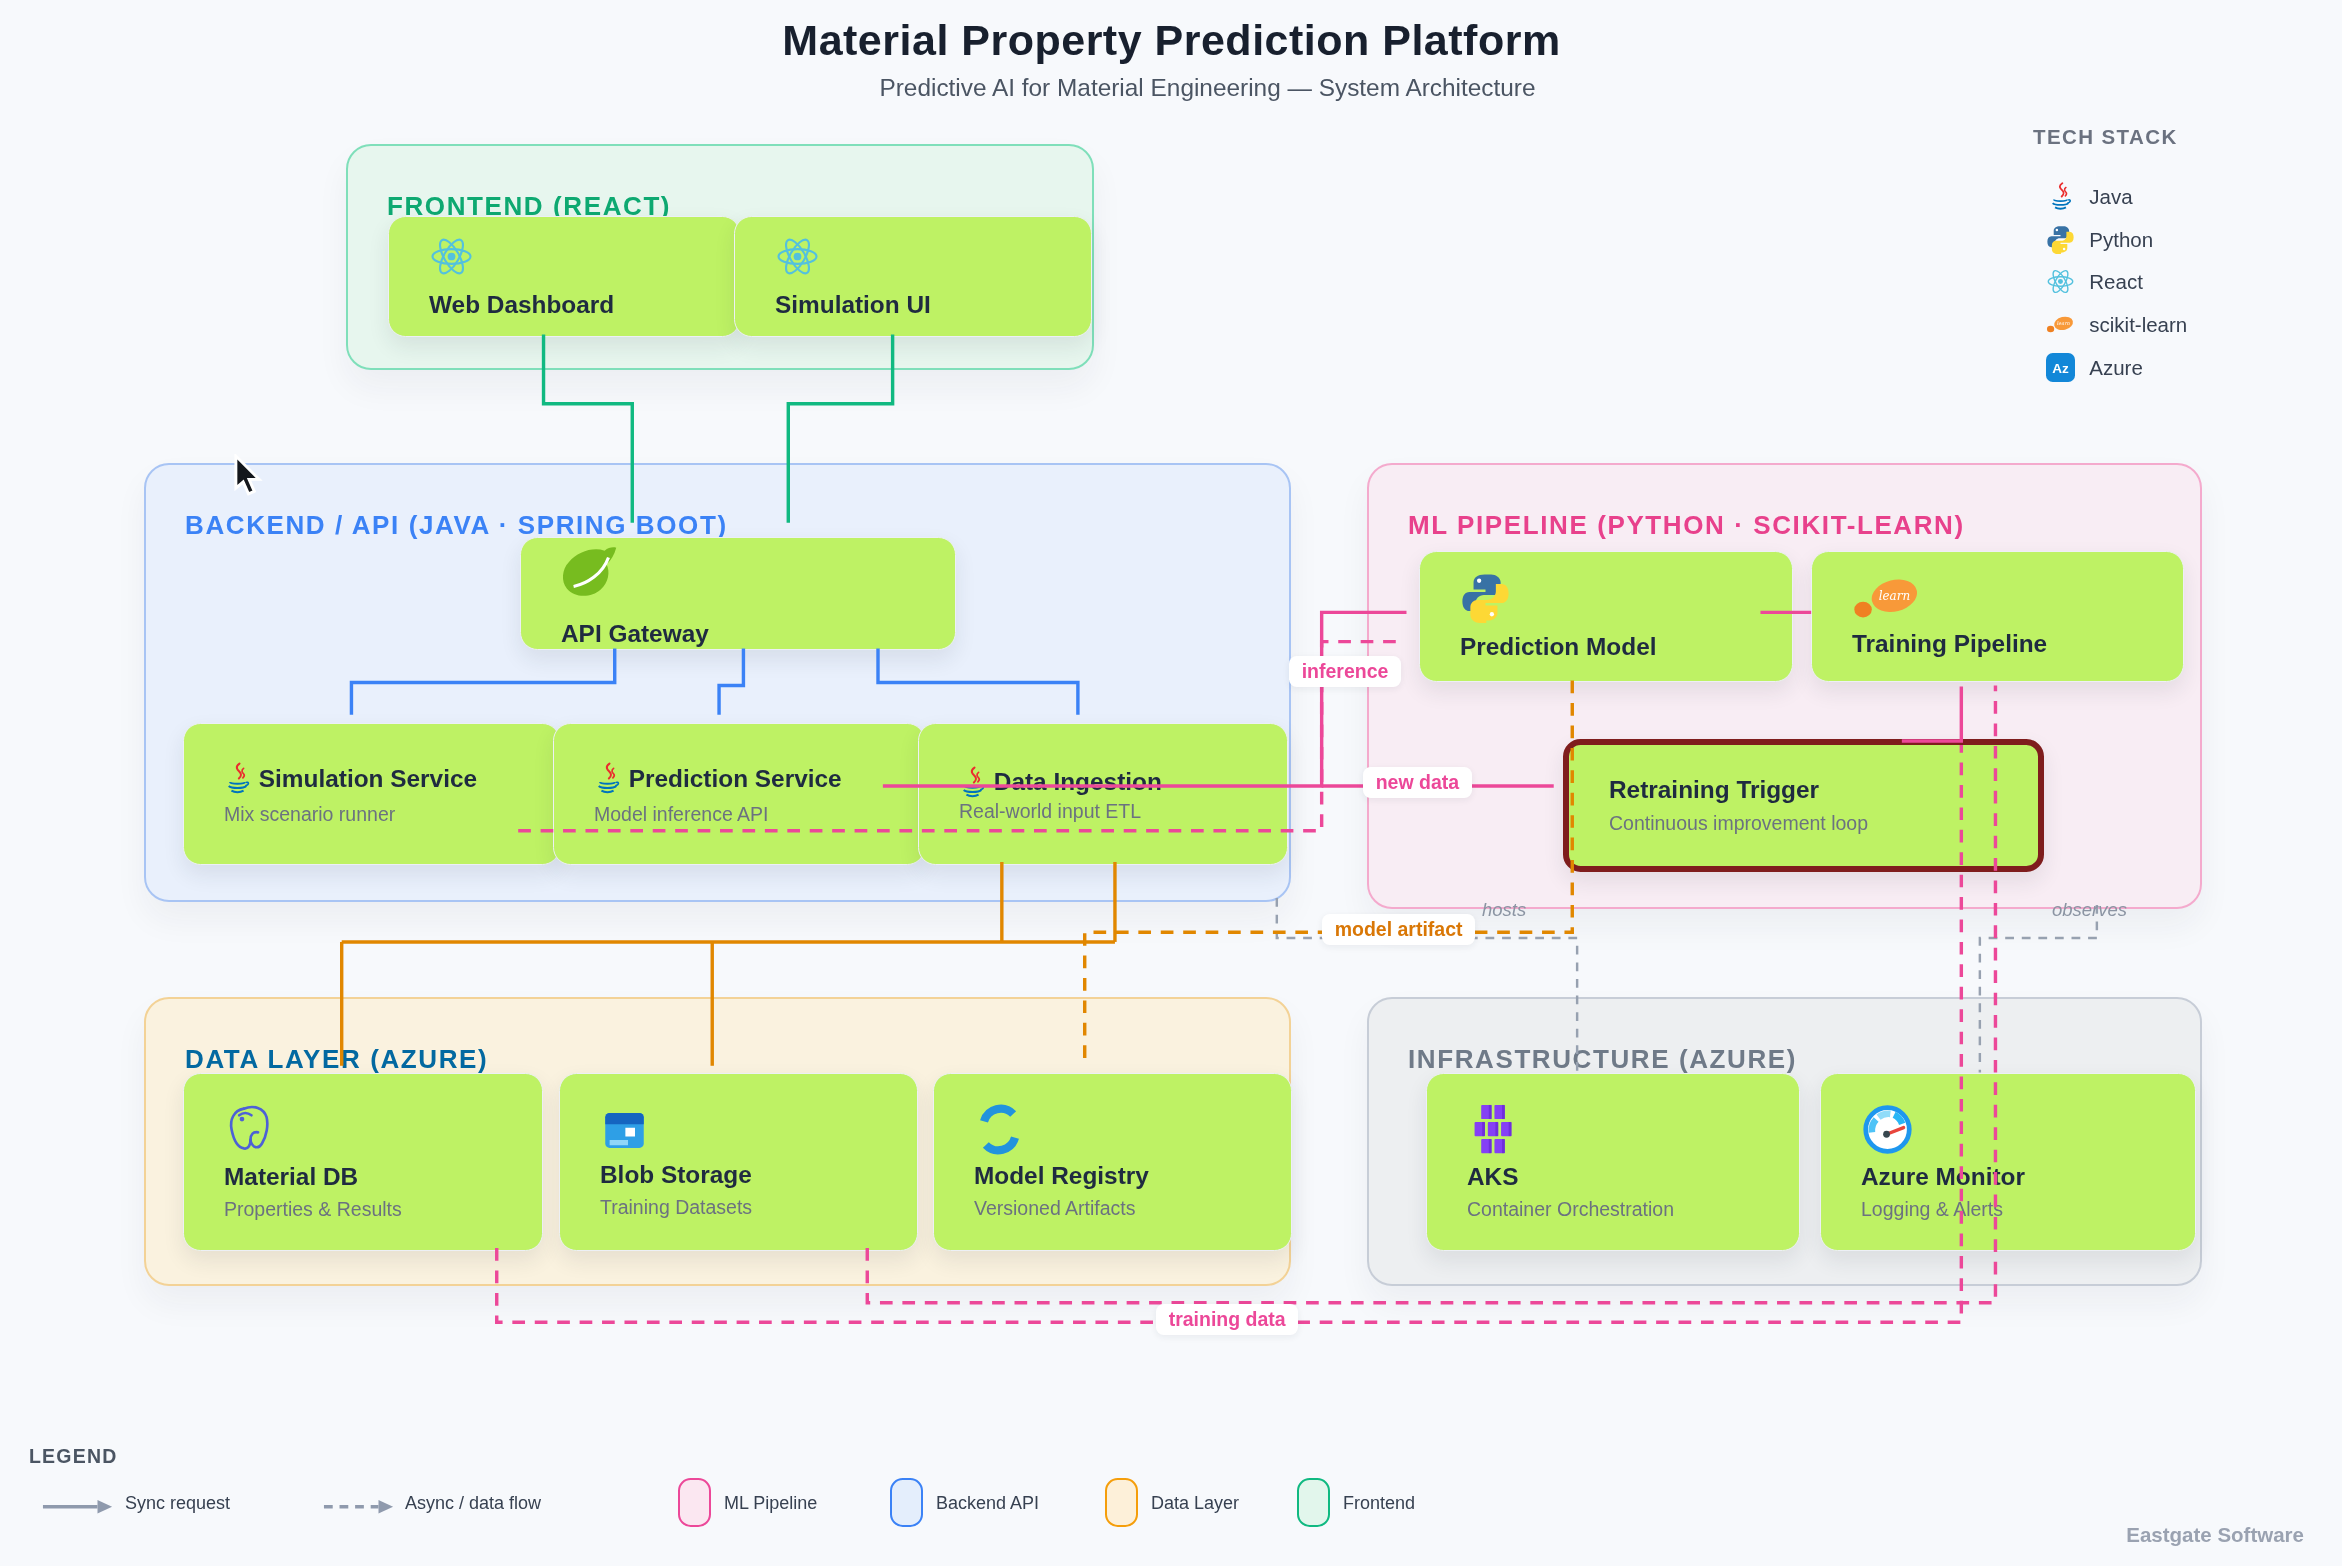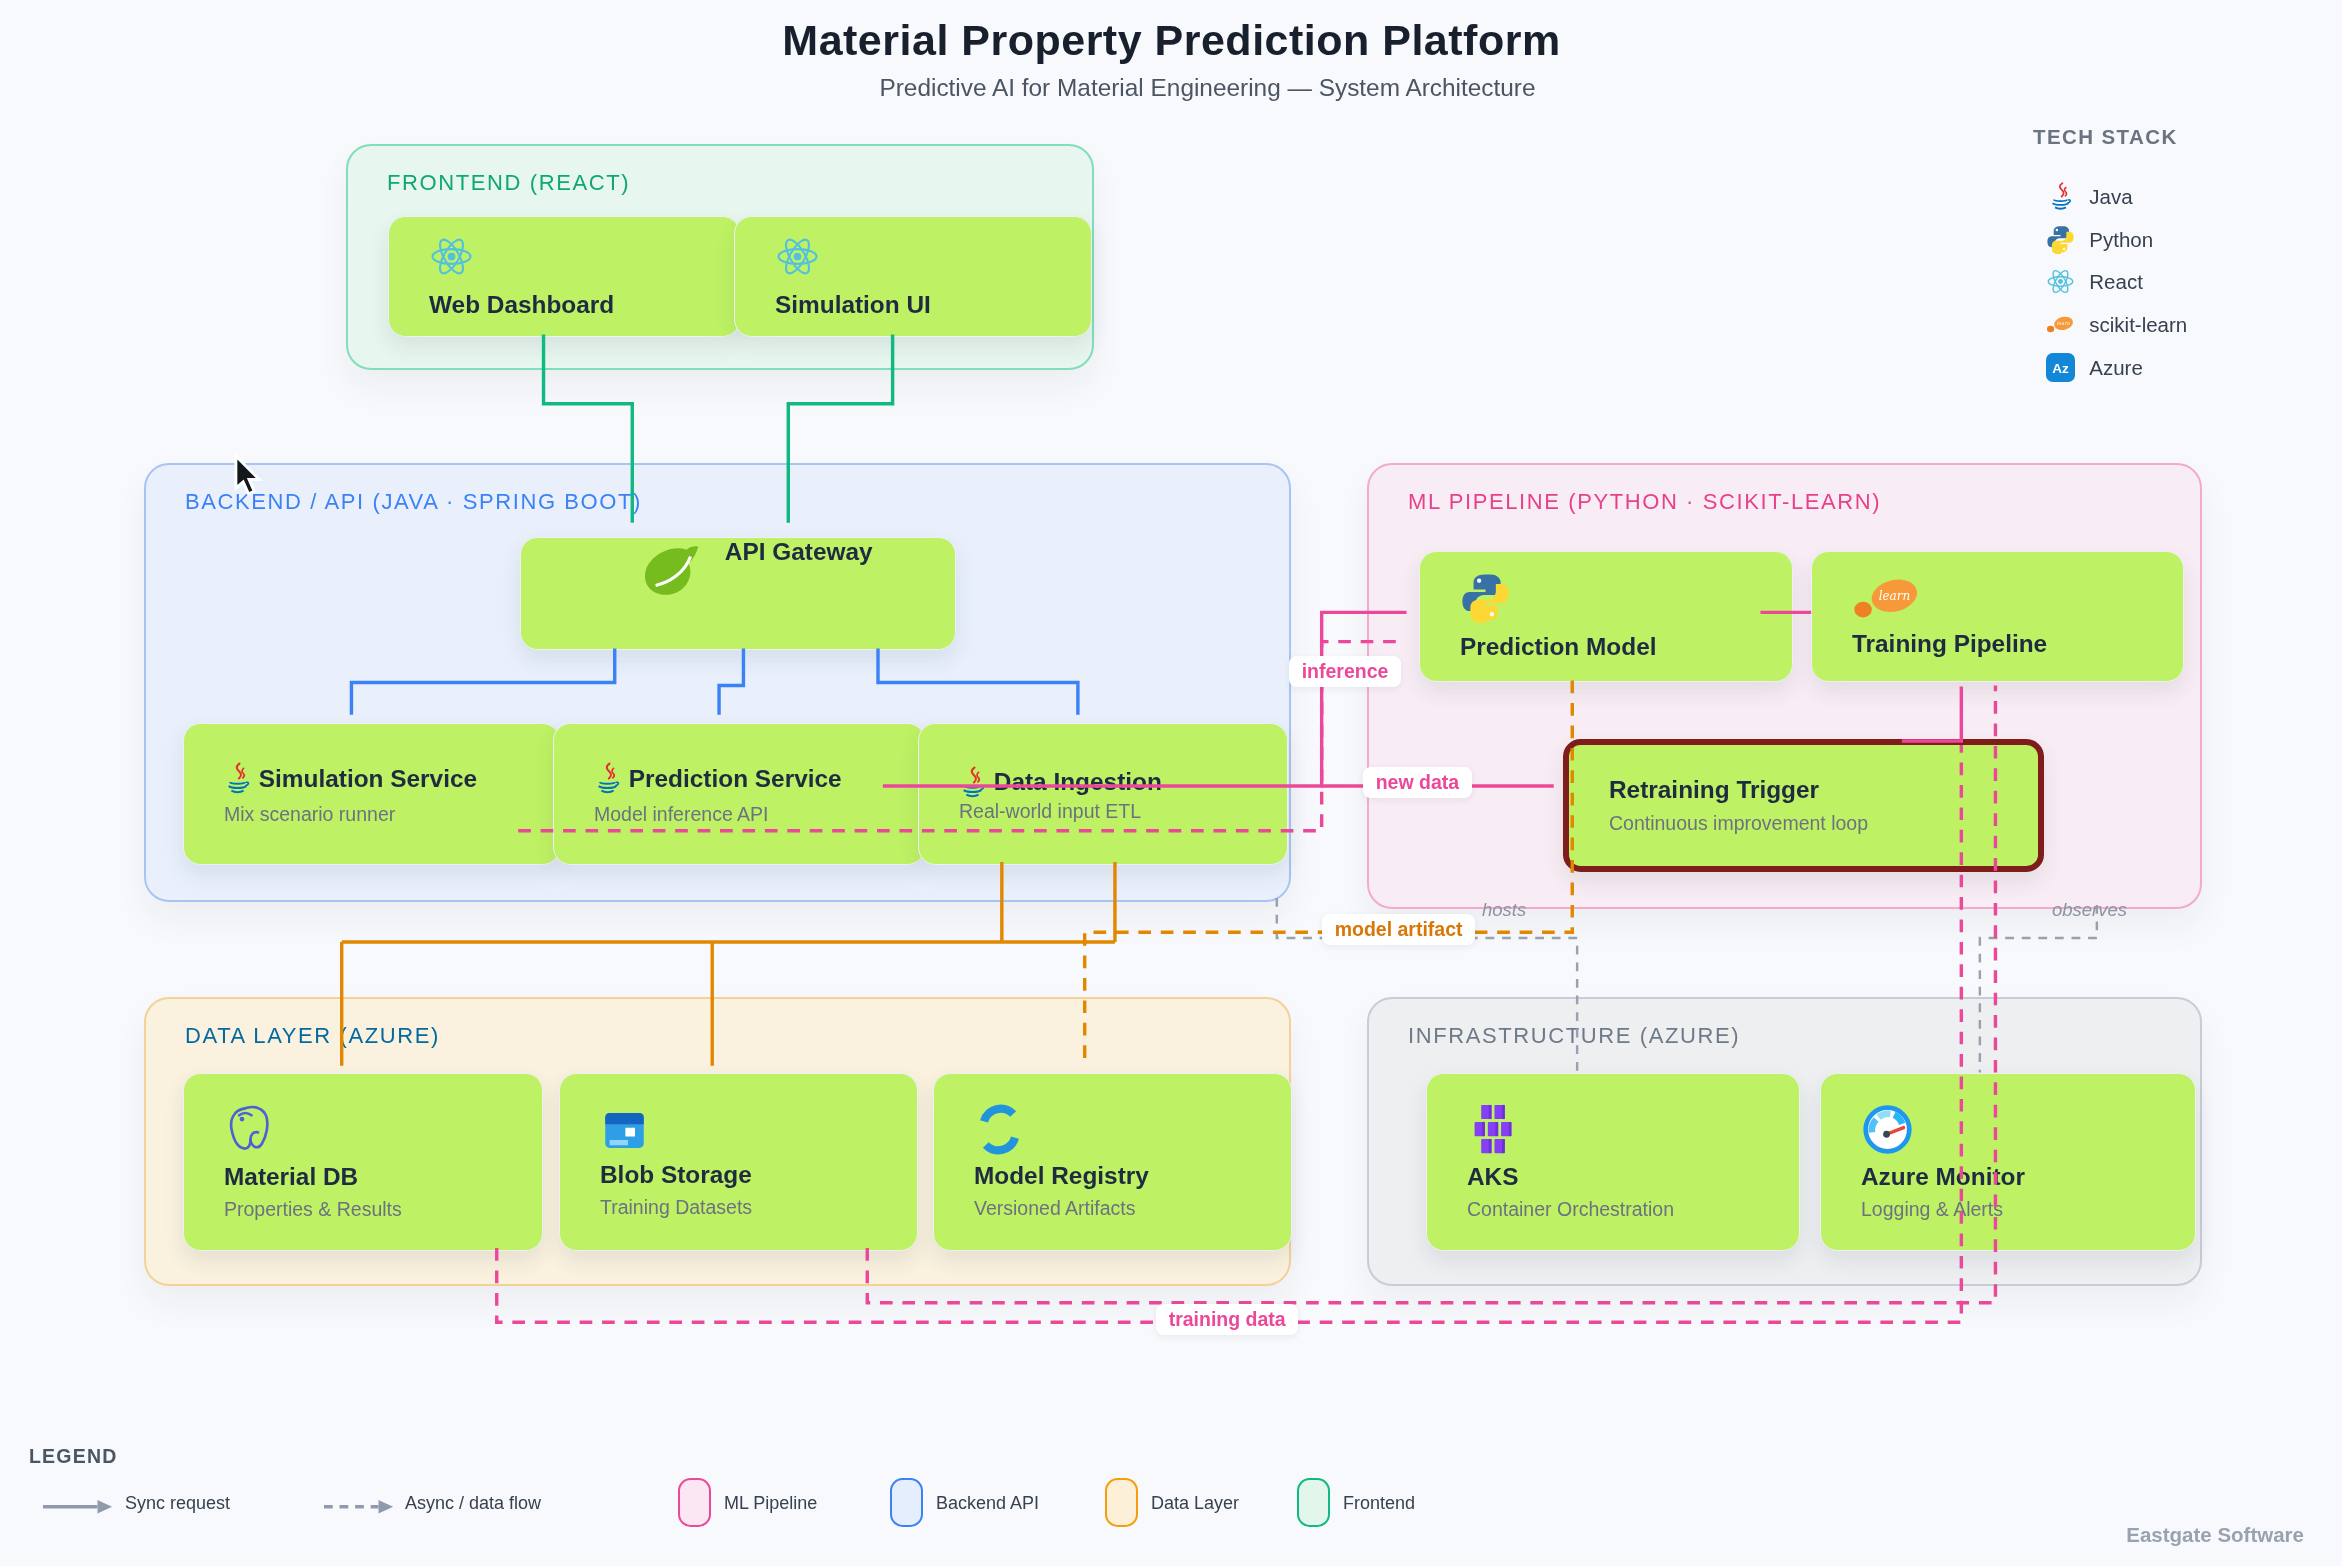--- a/index.html
+++ b/index.html
@@ -4,30 +4,30 @@
 <style>
   html,body{margin:0;padding:0;background:#f7f9fc;}
   .canvas{position:relative;width:2343px;height:1566px;background:#f7f9fc;
           font-family:"Liberation Sans",sans-serif;overflow:hidden;}
   .page-title{position:absolute;left:0;top:15.6px;width:100%;text-align:center;
           font-size:43px;font-weight:bold;color:#18202e;letter-spacing:0.5px;z-index:2;}
   .page-sub{position:absolute;left:0;top:74px;width:100%;text-align:center;
           font-size:24.4px;color:#4b5563;z-index:2;margin-left:36px;}
   .box{position:absolute;border-radius:25px;border:2px solid;z-index:1;
           box-shadow:0 17.6px 33px rgba(30,41,59,.05);}
-  .box-label{position:absolute;left:39px;top:24px;font-weight:normal;font-size:22px;letter-spacing:1.6px;}
+  .box-label{position:absolute;left:39px;top:45px;font-weight:bold;font-size:26px;letter-spacing:1.6px;}
   .box.fe{background:#e7f6ee;border-color:#7fdfba}.box.fe .box-label{color:#0ea971}
   .box.be{background:#e9f0fc;border-color:#a8c4f4}.box.be .box-label{color:#3b82f6}
   .box.ml{background:#f8edf4;border-color:#f4aacd}.box.ml .box-label{color:#e8418c}
   .box.dl{background:#faf2df;border-color:#f3d296}.box.dl .box-label{color:#0369a1}
   .box.in{background:#edeff1;border-color:#c7cdd7}.box.in .box-label{color:#6f7a88}
   .card{position:absolute;background:#bef264;border-radius:17.6px;border:1px solid #edf0f5;
         box-shadow:0 9.8px 21.5px rgba(30,41,59,.09);display:flex;flex-direction:column;
         justify-content:center;gap:11.7px;z-index:4;padding-left:40px;}
-  .card.row{flex-direction:row;gap:19.5px;}
+  .card.row{flex-direction:column;gap:19.5px;}
   .card.pink-border{border:6px solid #7f1d1d;}
   .card-title{font-size:24.4px;font-weight:bold;color:#1f2b40;}
   .card-sub{font-size:19.5px;color:#6b7280;}
   .trow{display:flex;align-items:center;gap:7.8px;}
   .icon{display:flex;align-items:center;justify-content:center;}
   .icon svg{width:100%;height:100%;}
   .wires{position:absolute;left:0;top:0;width:2343px;height:1566px;z-index:5;pointer-events:none;}
   .wires path{fill:none;}
   .wires .green{stroke:#10b981;stroke-width:3.5px;}
   .wires .blue{stroke:#3b82f6;stroke-width:3.5px;}

